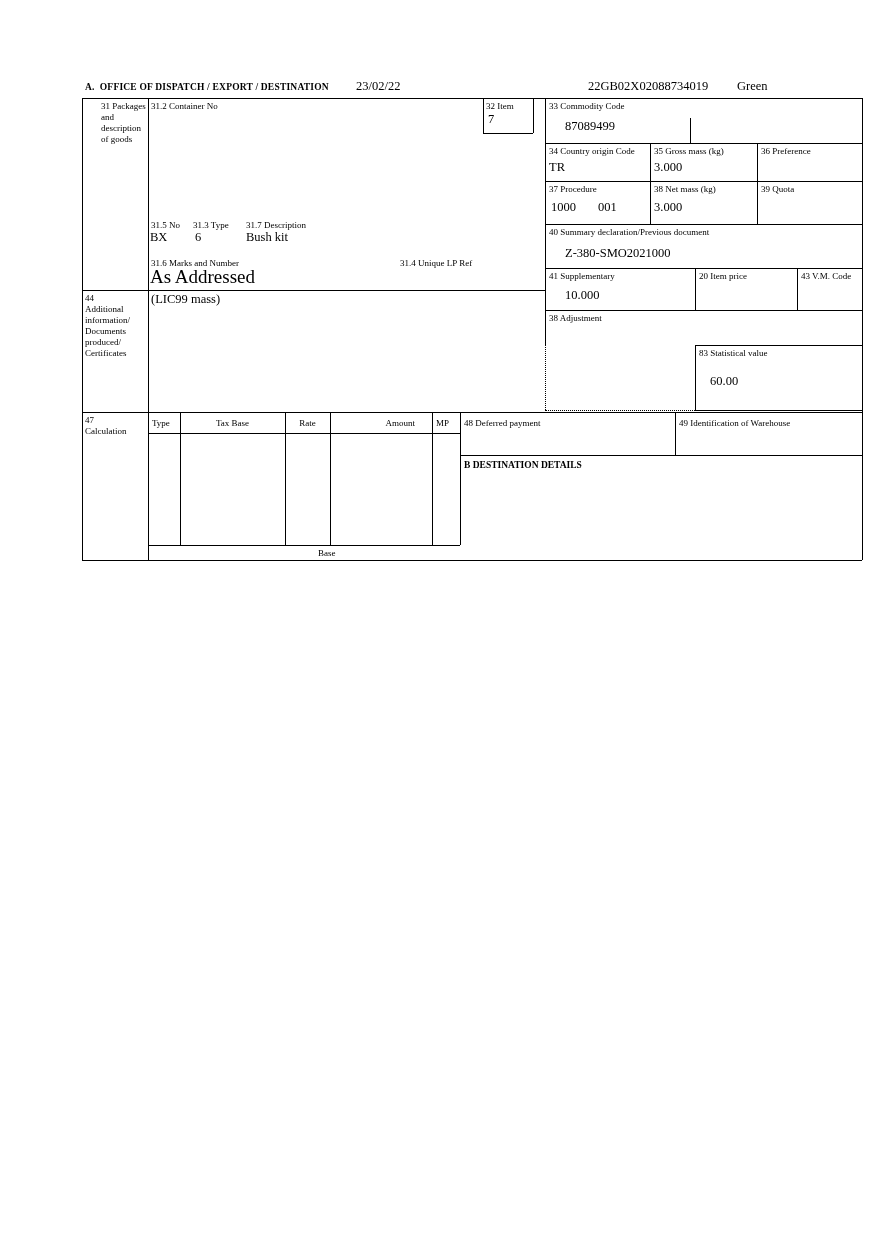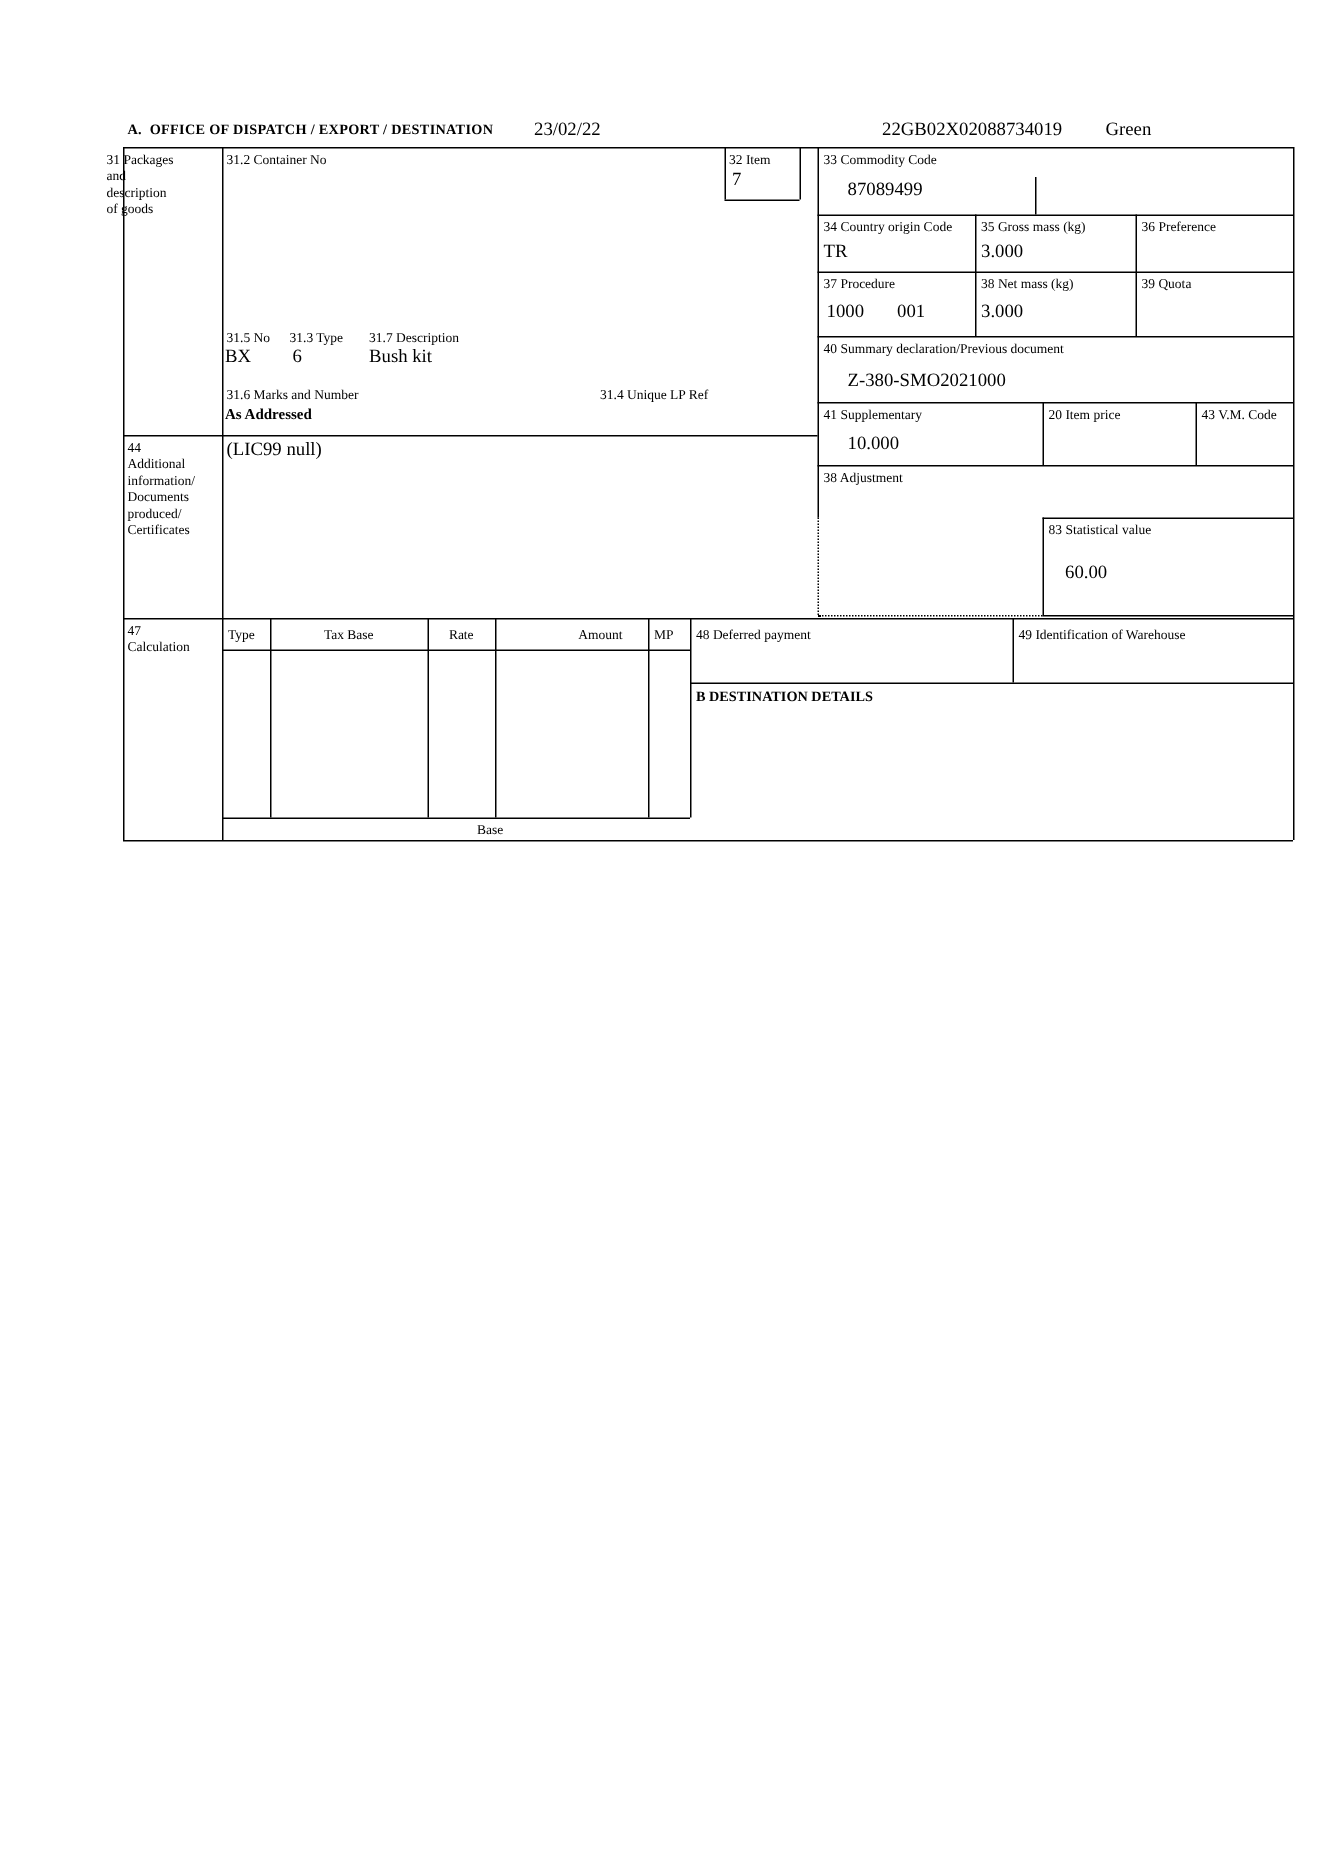--- a/index.html
+++ b/index.html
@@ -5,21 +5,21 @@
   html,body{margin:0;padding:0;background:#fff;}
   .page{position:relative;width:882px;height:1250px;background:#ffffff;
         font-family:"Liberation Serif", serif;color:#000;overflow:hidden;}
   .hl{position:absolute;height:1px;background:#000;}
   .vl{position:absolute;width:1px;background:#000;}
   .dh{position:absolute;height:0;border-top:1px dotted #000;}
   .dv{position:absolute;width:0;border-left:1px dotted #000;}
   .lbl{position:absolute;font-size:9px;line-height:11px;}
   .pre{white-space:pre-line;}
   .val{position:absolute;font-size:12.5px;line-height:14px;white-space:pre;}
-  .big{font-size:10px;font-weight:bold;}
+  .big{font-size:19px;}
   .hdrA{position:absolute;font-size:9.5px;font-weight:bold;letter-spacing:.2px;white-space:pre;}
   .bold{font-weight:bold;}
   .ctr{text-align:center;}
   .rgt{text-align:right;}
 </style>
 </head>
 <body>
 
 <div class="page">
 
@@ -59,21 +59,21 @@
   <div class="vl" style="left:180px;top:412px;height:133px"></div>
   <div class="vl" style="left:285px;top:412px;height:133px"></div>
   <div class="vl" style="left:330px;top:412px;height:133px"></div>
   <div class="vl" style="left:432px;top:412px;height:133px"></div>
   <div class="vl" style="left:460px;top:412px;height:133px"></div>
   <div class="vl" style="left:675px;top:412px;height:43px"></div>
 
   <div class="dv" style="left:545px;top:345px;height:65px"></div>
   <div class="dh" style="left:545px;top:410px;width:150px"></div>
 
-  <div class="lbl pre" style="left:71px;top:101px;width:60px">31 Packages
+  <div class="lbl pre" style="left:101px;top:101px;width:60px">31 Packages
 and
 description
 of goods</div>
   <div class="lbl pre" style="left:85px;top:293px;width:62px">44
 Additional
 information/
 Documents
 produced/
 Certificates</div>
   <div class="lbl pre" style="left:85px;top:415px;width:62px">47
@@ -87,21 +87,21 @@
   <div class="lbl" style="left:193px;top:220px">31.3 Type</div>
   <div class="lbl" style="left:246px;top:220px">31.7 Description</div>
   <div class="val" style="left:150px;top:230px">BX</div>
   <div class="val" style="left:195px;top:230px">6</div>
   <div class="val" style="left:246px;top:230px">Bush kit</div>
 
   <div class="lbl" style="left:151px;top:258px">31.6 Marks and Number</div>
   <div class="lbl" style="left:400px;top:258px">31.4 Unique LP Ref</div>
   <div class="val big" style="left:150px;top:270px">As Addressed</div>
 
-  <div class="val" style="left:151px;top:292px">(LIC99 null)</div>
+  <div class="val" style="left:151px;top:292px">(LIC99 mass)</div>
 
   <div class="lbl" style="left:549px;top:101px">33 Commodity Code</div>
   <div class="val" style="left:565px;top:119px">87089499</div>
 
   <div class="lbl" style="left:549px;top:146px">34 Country origin Code</div>
   <div class="val" style="left:549px;top:160px">TR</div>
   <div class="lbl" style="left:654px;top:146px">35 Gross mass (kg)</div>
   <div class="val" style="left:654px;top:160px">3.000</div>
   <div class="lbl" style="left:761px;top:146px">36 Preference</div>
 

